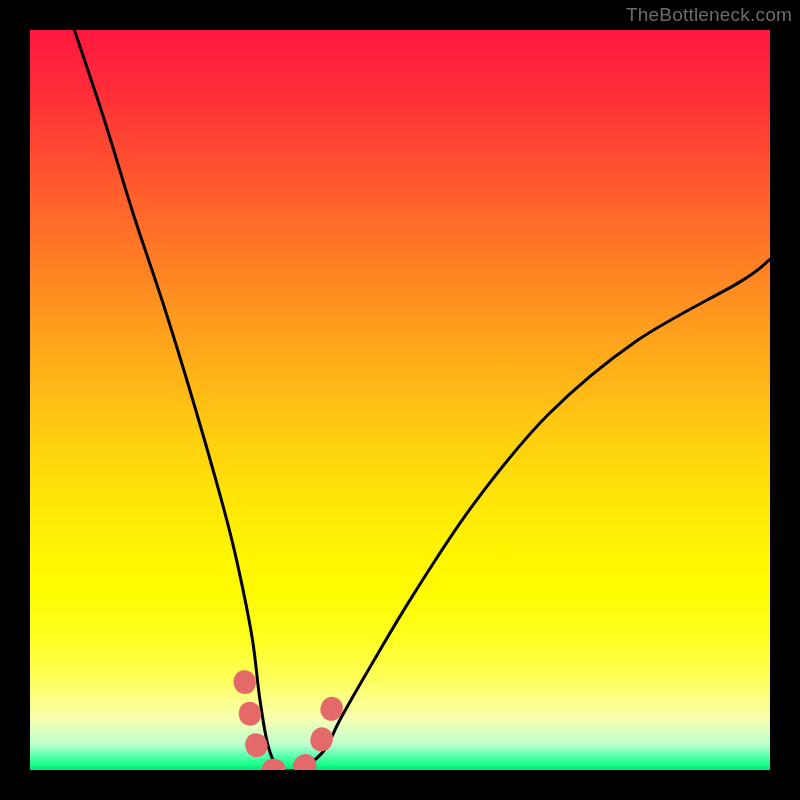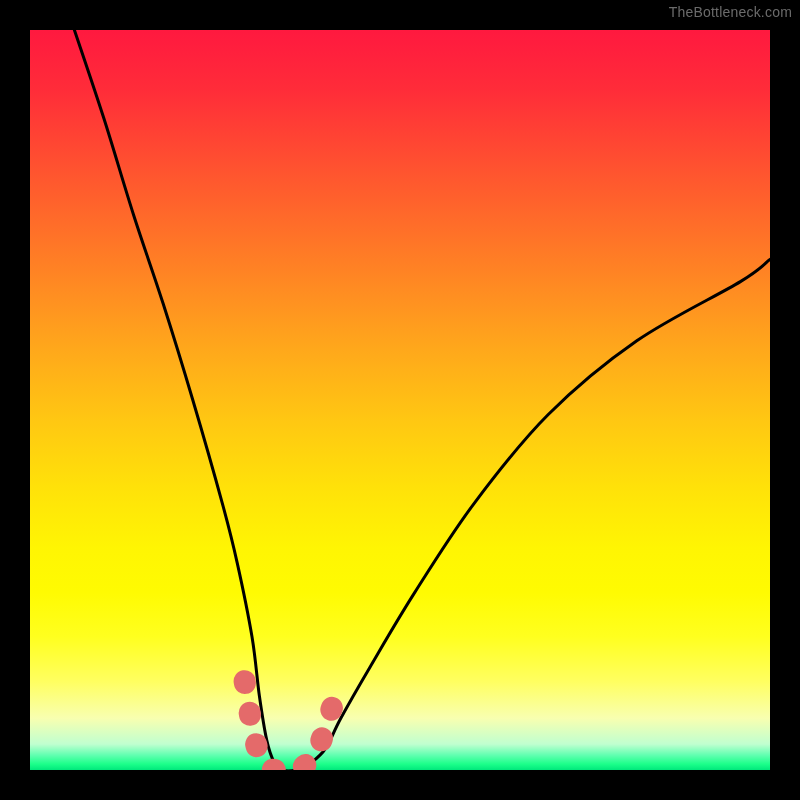--- a/index.html
+++ b/index.html
@@ -49,21 +49,21 @@
       #c0ffd0 96.5%,
       #60ffb0 98%,
       #1cff8a 99.2%,
       #00e87c 100%
     );
   }
   .watermark {
     position: absolute;
     top: 4px;
     right: 8px;
-    font-size: 14px;
+    font-size: 19px;
     font-weight: 500;
     color: #6b6b6b;
     letter-spacing: 0.2px;
     z-index: 10;
     text-align: right;
   }
   svg.curve {
     position: absolute;
     left: 0;
     top: 0;

